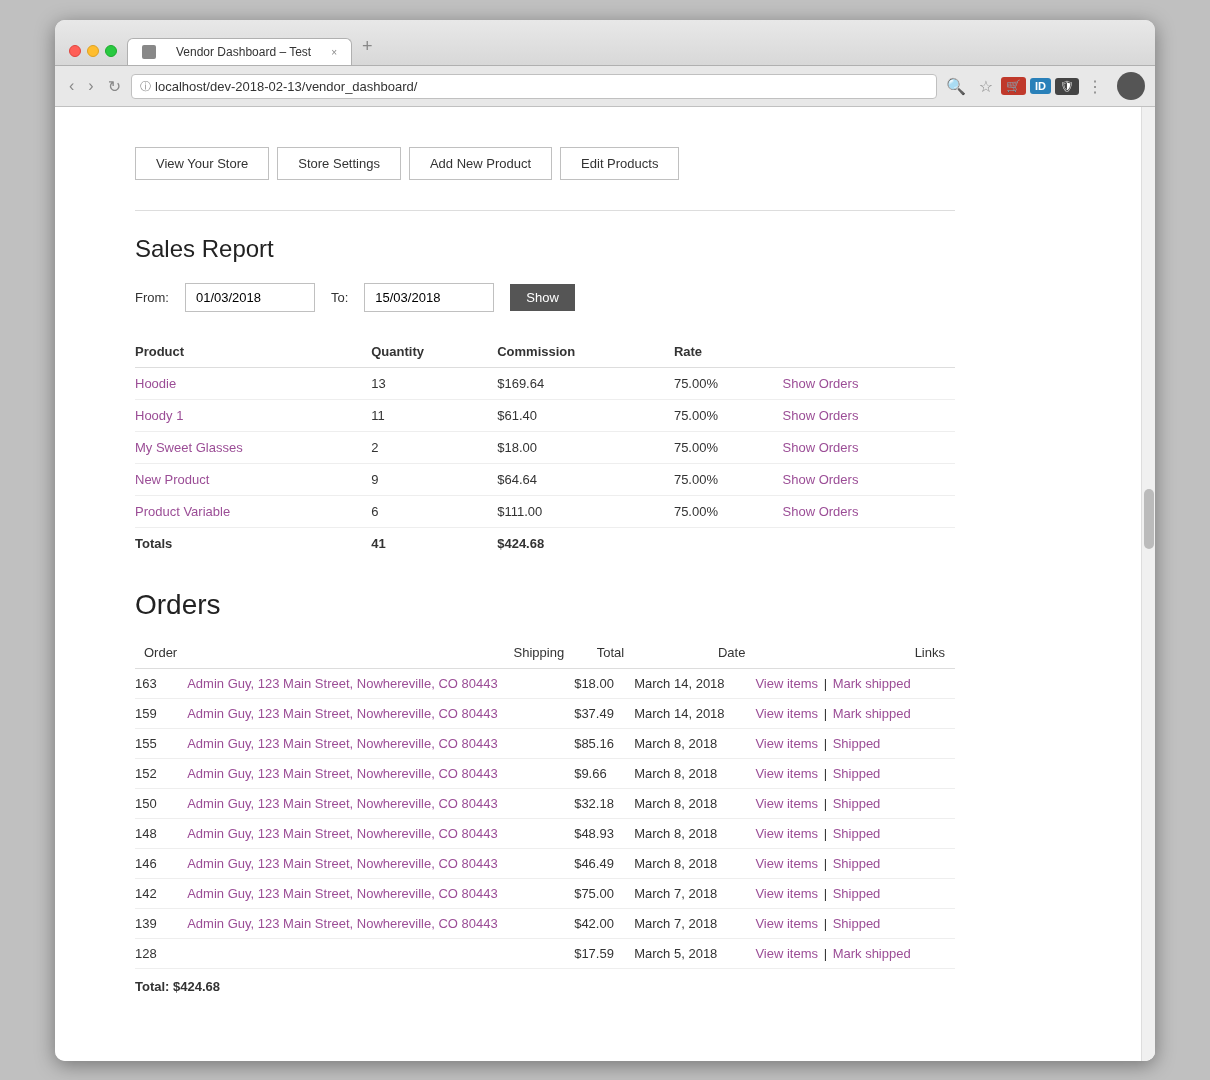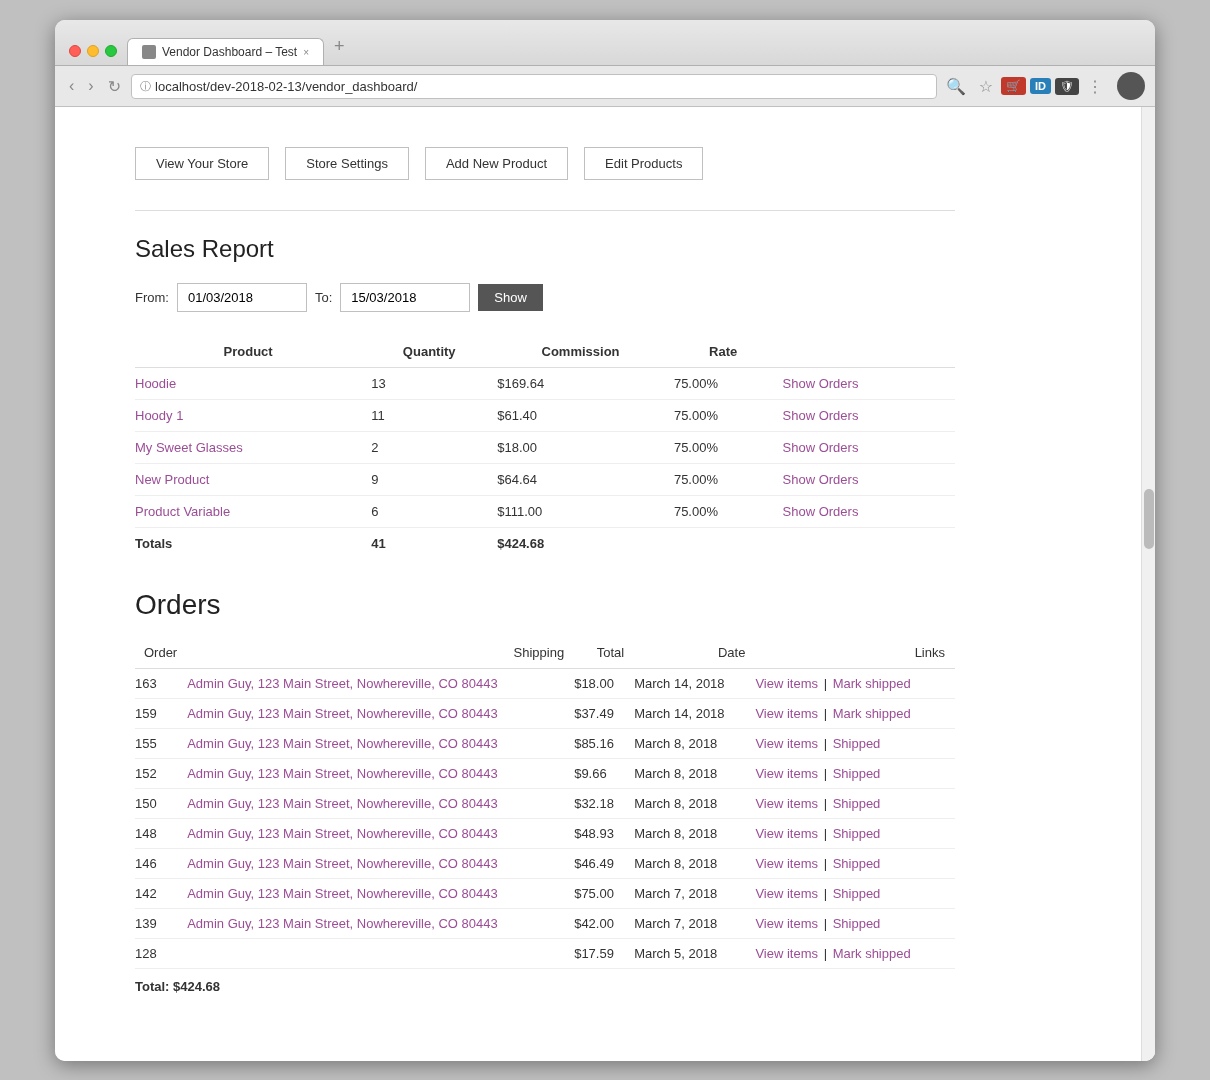--- a/index.html
+++ b/index.html
@@ -44,21 +44,21 @@
     .tl-red { background: #ff5f57; border: 1px solid #e0443e; }
     .tl-yellow { background: #ffbd2e; border: 1px solid #dea123; }
     .tl-green { background: #28c940; border: 1px solid #1dab2e; }
 
     .browser-tab {
       background: white;
       border-radius: 6px 6px 0 0;
       padding: 6px 14px;
       display: flex;
       align-items: center;
-      gap: 6px;
+      gap: 20px;
       font-size: 12px;
       color: #333;
       border: 1px solid #b0b0b0;
       border-bottom: none;
       min-width: 180px;
     }
 
     .tab-favicon {
       width: 14px;
       height: 14px;
@@ -204,21 +204,21 @@
 
     .page-title {
       font-size: 32px;
       font-weight: 300;
       color: #222;
       margin-bottom: 24px;
     }
 
     .nav-buttons {
       display: flex;
-      gap: 16px;
+      gap: 8px;
       margin-bottom: 30px;
     }
 
     .nav-button {
       padding: 8px 20px;
       border: 1px solid #c0c0c0;
       background: white;
       font-size: 13px;
       font-weight: 500;
       color: #333;
@@ -235,21 +235,21 @@
     .section-title {
       font-size: 24px;
       font-weight: 300;
       color: #222;
       margin-bottom: 20px;
     }
 
     .date-filter {
       display: flex;
       align-items: center;
-      gap: 8px;
+      gap: 16px;
       margin-bottom: 24px;
     }
 
     .date-label {
       font-size: 13px;
       color: #333;
     }
 
     .date-input {
       border: 1px solid #c0c0c0;
@@ -268,21 +268,21 @@
     }
 
     
     .sales-table {
       width: 100%;
       border-collapse: collapse;
       margin-bottom: 30px;
     }
 
     .sales-table th {
-      text-align: center;
+      text-align: left;
       padding: 8px 10px 8px 0;
       font-size: 13px;
       font-weight: 600;
       color: #333;
       border-bottom: 1px solid #ddd;
     }
 
     .sales-table td {
       padding: 8px 10px 8px 0;
       font-size: 13px;

